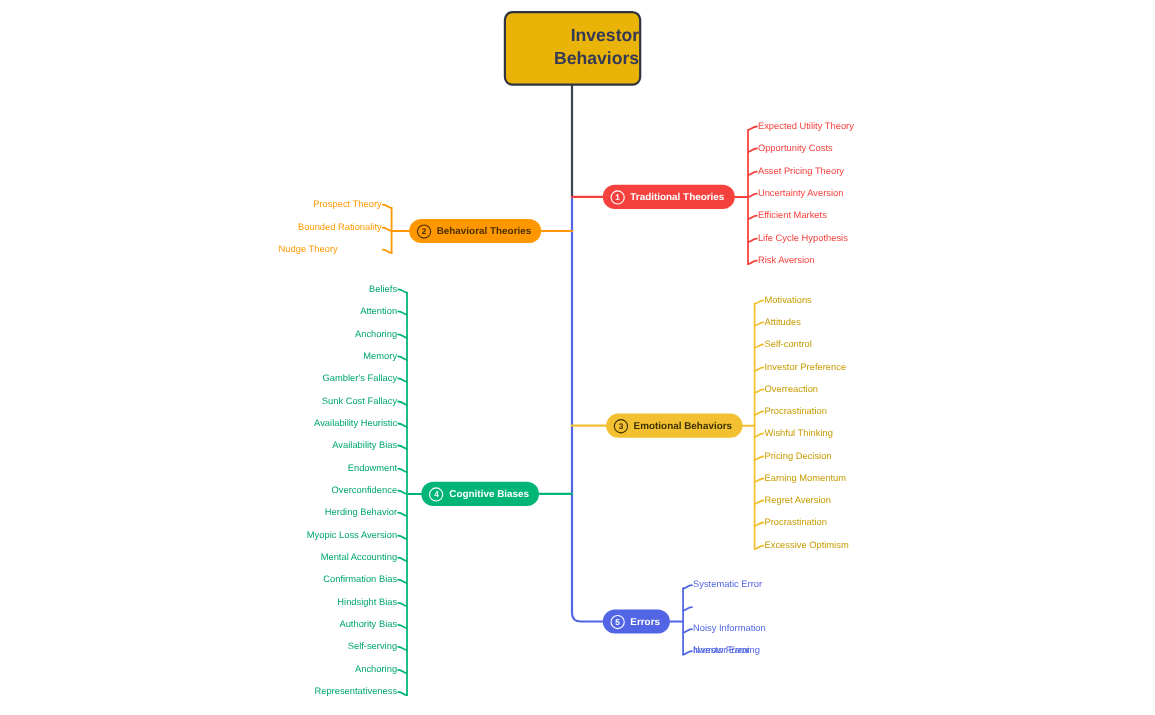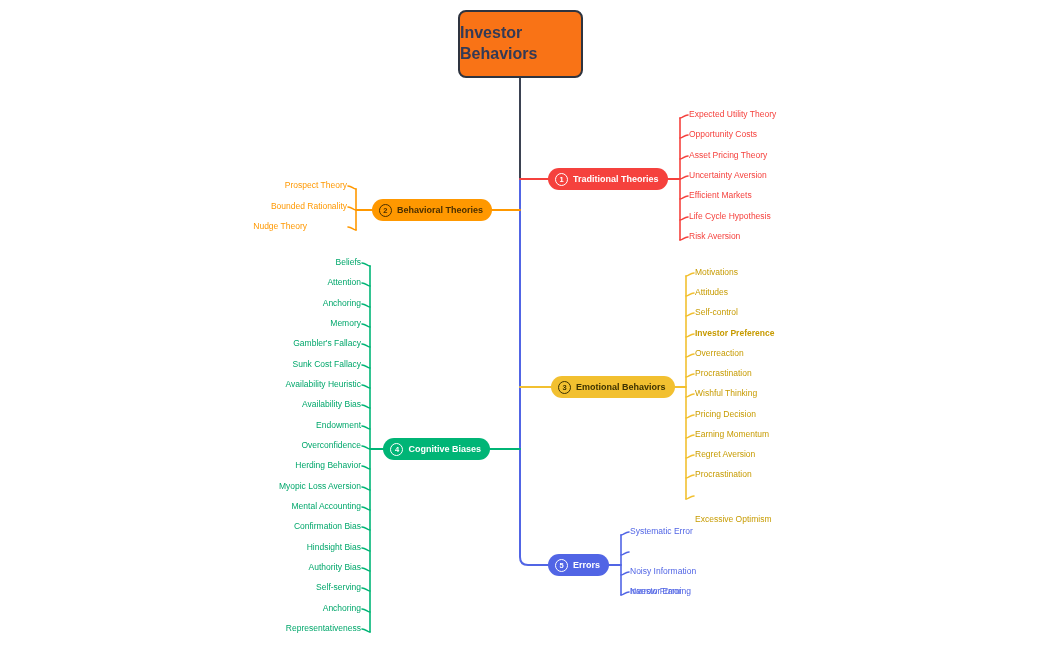--- a/index.html
+++ b/index.html
@@ -4,22 +4,22 @@
 <style>
   html, body { margin: 0; padding: 0; background: #ffffff; }
   .canvas {
     position: relative; width: 1050px; height: 650px; background: #ffffff;
     overflow: hidden; font-family: "Liberation Sans", "DejaVu Sans", sans-serif;
   }
   svg.wires { position: absolute; left: 0; top: 0; pointer-events: none; }
   .root {
     position: absolute; left: 458px; top: 10px; width: 125px; height: 68px;
     box-sizing: border-box; border: 2px solid #2e3440; border-radius: 8px;
-    background: #f97316; display: flex; align-items: center; justify-content: center;
-    text-align: left; font-weight: bold; font-size: 16px; line-height: 1.3;
+    background: #eab308; display: flex; align-items: center; justify-content: center;
+    text-align: right; font-weight: bold; font-size: 16px; line-height: 1.3;
     color: #333a56; cursor: pointer; z-index: 2;
   }
   .pill {
     position: absolute; height: 22px; box-sizing: border-box; border-radius: 11px;
     display: inline-flex; align-items: center; gap: 5px; padding: 0 9px 0 7px;
     font-size: 9px; font-weight: bold; white-space: nowrap; cursor: pointer; z-index: 2;
   }
   .badge {
     width: 11px; height: 11px; border: 1px solid currentColor; border-radius: 50%;
     display: inline-flex; align-items: center; justify-content: center;
@@ -118,29 +118,29 @@
     <div class="leaf" style="color: rgb(255, 152, 0); top: 180px; right: 703px;">Prospect Theory</div>
     <div class="leaf" style="color: rgb(255, 152, 0); top: 201px; right: 703px;">Bounded Rationality</div>
     <div class="leaf" style="color: rgb(255, 152, 0); top: 221px; right: 743px; margin-left: 24px;">Nudge Theory</div>
     <div class="pill" style="background: rgb(242, 192, 48); color: rgb(61, 50, 0); top: 376px; left: 551px;">
       <span class="badge">3</span>
       <span>Emotional Behaviors</span>
     </div>
     <div class="leaf" style="color: rgb(199, 155, 0); top: 267px; left: 695px;">Motivations</div>
     <div class="leaf" style="color: rgb(199, 155, 0); top: 287px; left: 695px; text-align: center;">Attitudes</div>
     <div class="leaf" style="color: rgb(199, 155, 0); top: 307px; left: 695px;">Self-control</div>
-    <div class="leaf" style="color: rgb(199, 155, 0); top: 328px; left: 695px; font-weight: bold;">Investor Preference</div>
+    <div class="leaf" style="color: rgb(199, 155, 0); top: 328px; left: 695px;">Investor Preference</div>
     <div class="leaf" style="color: rgb(199, 155, 0); top: 348px; left: 695px;">Overreaction</div>
     <div class="leaf" style="color: rgb(199, 155, 0); top: 368px; left: 695px;">Procrastination</div>
     <div class="leaf" style="color: rgb(199, 155, 0); top: 388px; left: 695px;">Wishful Thinking</div>
     <div class="leaf" style="color: rgb(199, 155, 0); top: 409px; left: 695px;">Pricing Decision</div>
     <div class="leaf" style="color: rgb(199, 155, 0); top: 429px; left: 695px;">Earning Momentum</div>
     <div class="leaf" style="color: rgb(199, 155, 0); top: 449px; left: 695px;">Regret Aversion</div>
     <div class="leaf" style="color: rgb(199, 155, 0); top: 469px; left: 695px;">Procrastination</div>
-    <div class="leaf" style="color: rgb(199, 155, 0); top: 490px; left: 695px; margin-top: 24px;">Excessive Optimism</div>
+    <div class="leaf" style="color: rgb(199, 155, 0); top: 490px; left: 695px;">Excessive Optimism</div>
     <div class="pill" style="background: rgb(0, 181, 118); color: rgb(255, 255, 255); top: 438px; right: 560px;">
       <span class="badge">4</span>
       <span>Cognitive Biases</span>
     </div>
     <div class="leaf" style="color: rgb(0, 167, 107); top: 257px; right: 689px;">Beliefs</div>
     <div class="leaf" style="color: rgb(0, 167, 107); top: 277px; right: 689px;">Attention</div>
     <div class="leaf" style="color: rgb(0, 167, 107); top: 298px; right: 689px;">Anchoring</div>
     <div class="leaf" style="color: rgb(0, 167, 107); top: 318px; right: 689px;">Memory</div>
     <div class="leaf" style="color: rgb(0, 167, 107); top: 338px; right: 689px;">Gambler's Fallacy</div>
     <div class="leaf" style="color: rgb(0, 167, 107); top: 359px; right: 689px;">Sunk Cost Fallacy</div>

